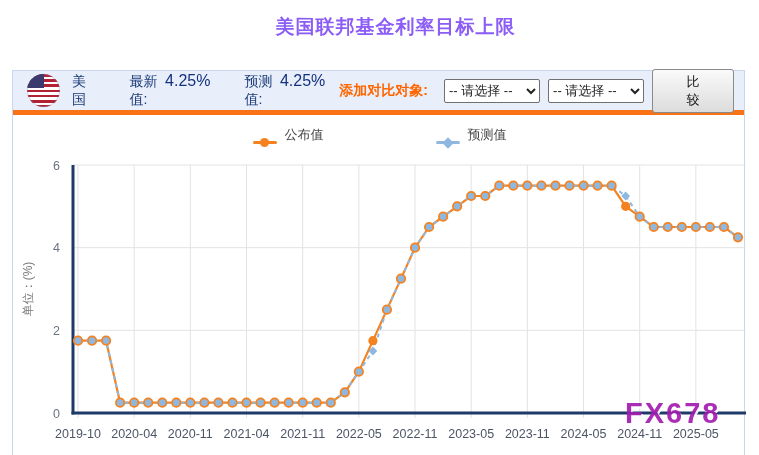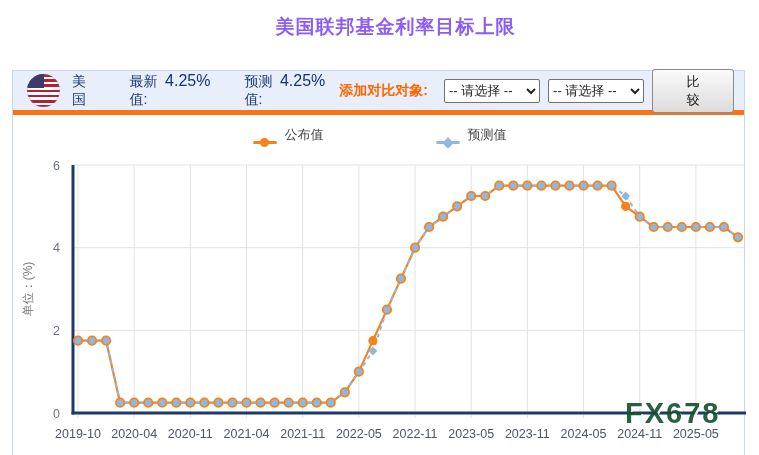--- a/index.html
+++ b/index.html
@@ -29,21 +29,21 @@
     justify-content:center;gap:112px;align-items:center;}
   .legend-item{display:flex;align-items:flex-end;cursor:pointer;}
   .lg-marker{position:relative;width:24px;height:3px;border-radius:2px;}
   .lg-marker.orange{background:#f5821f;}
   .lg-marker.blue{background:#8fb8e0;}
   .lg-dot{position:absolute;top:-3px;left:7px;width:9px;height:9px;border-radius:50%;background:#f5821f;}
   .lg-diamond{position:absolute;top:-2.5px;left:8px;width:8px;height:8px;background:#8fb8e0;transform:rotate(45deg);}
   .lg-text{margin-left:8px;font-size:13px;color:#454545;}
   .chart-svg{position:absolute;left:-13px;top:79px;width:759px;height:305px;}
   .watermark{position:absolute;left:612px;top:326px;font-size:29px;font-weight:bold;
-    color:#14532d;letter-spacing:2px;text-shadow:1.5px 1.5px 0 #ffffff;opacity:.92;
+    color:#a21caf;letter-spacing:2px;text-shadow:1.5px 1.5px 0 #ffffff;opacity:.92;
     font-family:"Liberation Sans","DejaVu Sans",sans-serif;}
 </style>
 </head>
 <body>
 
 <div class="stage">
   <div class="page-title">美国联邦基金利率目标上限</div>
 
   <div class="panel">
     <div class="header-bar">

